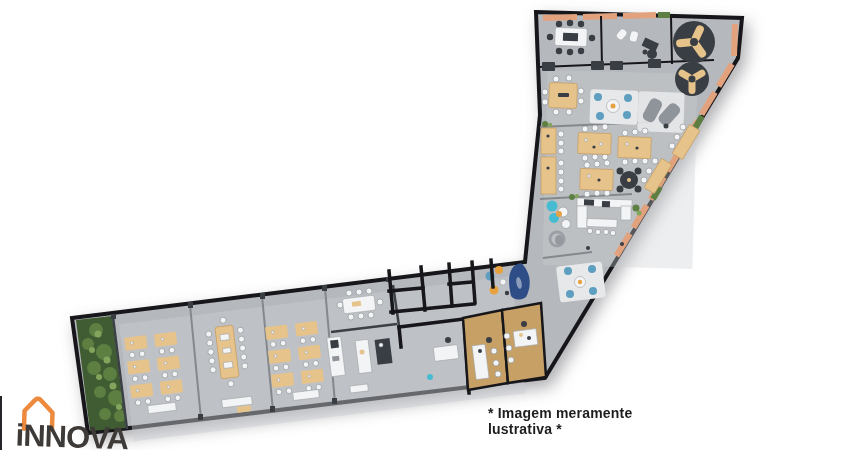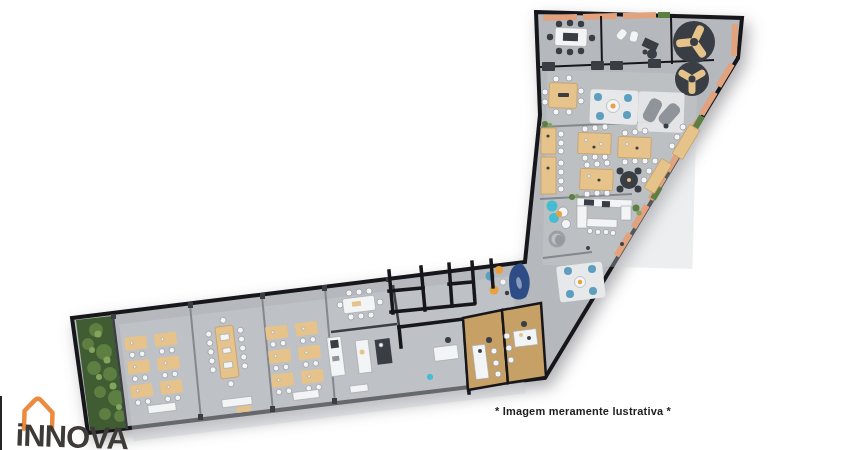--- a/index.html
+++ b/index.html
@@ -31,22 +31,22 @@
   .wall-thick{stroke:var(--wall);stroke-width:3.5;stroke-linecap:square;}
   .wall-mid{stroke:#3c3f45;stroke-width:2.5;}
   .glass{stroke:#84878c;stroke-width:2;}
   .bench-strip{stroke:var(--bench_strip);stroke-width:6;}
   .plant-strip{stroke:var(--plant_mid);stroke-width:6;}
   .plant-base{fill:var(--plant_dark);}
   .plant-mid{fill:var(--plant_mid);}
   .plant-light{fill:var(--plant_light);}
 
   .caption{
-    position:absolute;left:488px;top:405px;width:190px;text-align:center;
-    font-size:11px;font-weight:bold;color:var(--caption_color);
+    position:absolute;left:488px;top:405px;width:190px;text-align:left;
+    font-size:14px;font-weight:bold;color:var(--caption_color);
     letter-spacing:.2px;
   }
   .logo{position:absolute;left:4px;top:398px;width:170px;height:60px;transform:rotate(2deg);}
   .logo-text{
     position:absolute;left:12px;top:22px;
     font-size:31px;font-weight:bold;color:var(--logo_text);
     letter-spacing:-1px;
   }
   .logo-house{position:absolute;left:14px;top:0px;}
   .edge-artifact{position:absolute;left:0;top:396px;width:2px;height:54px;background:#26262a;}

